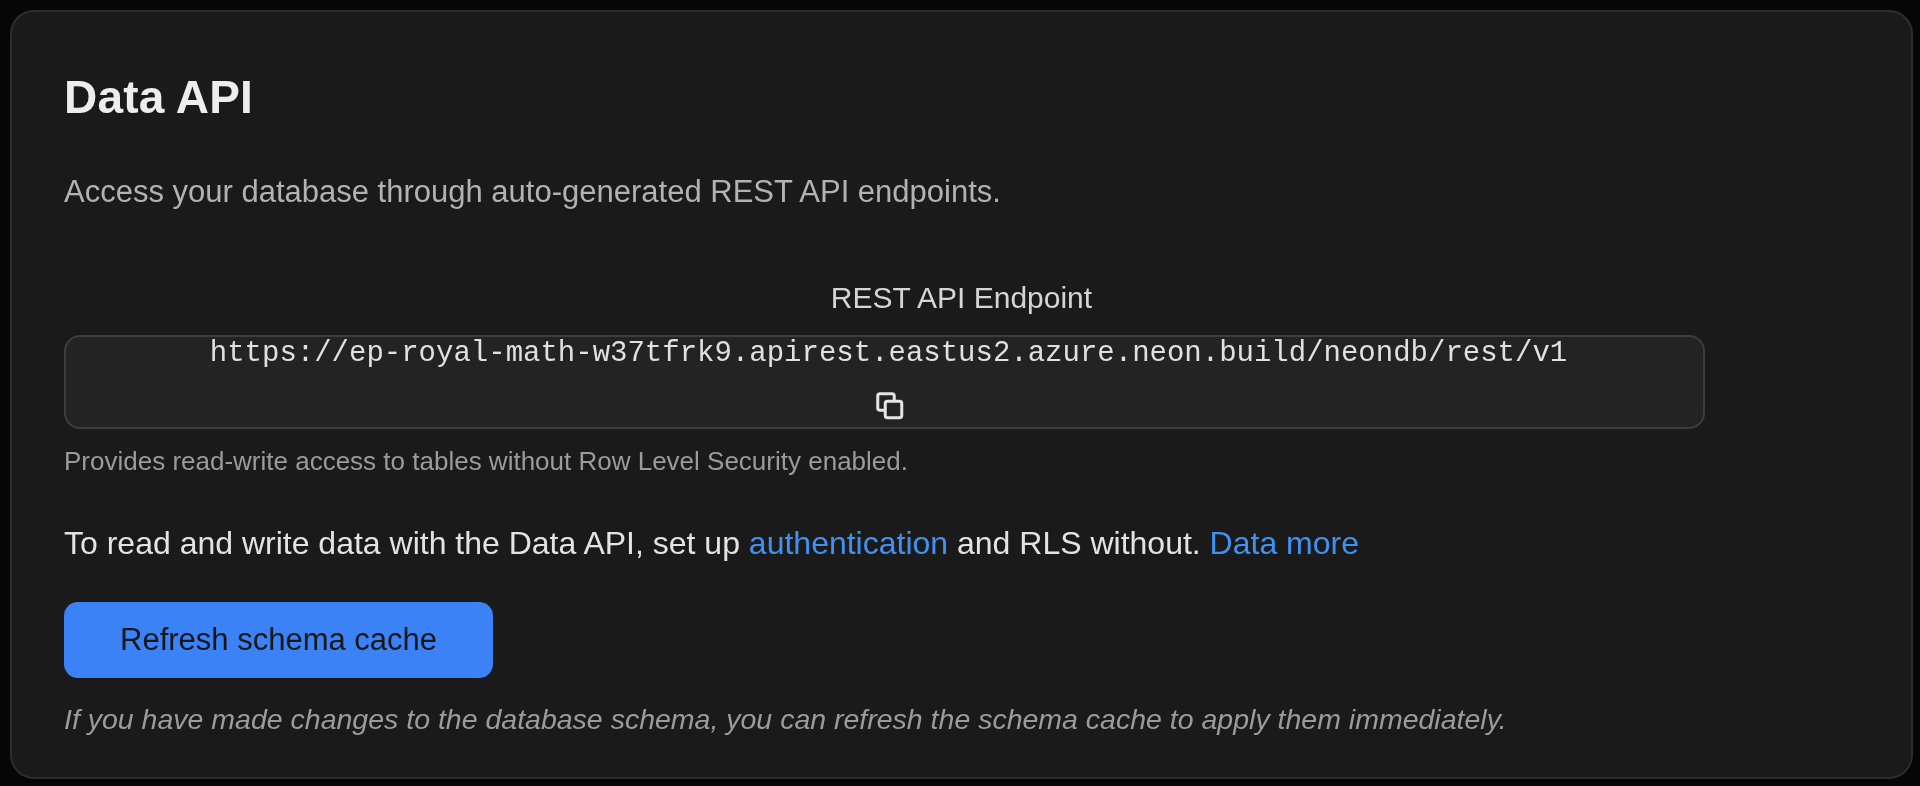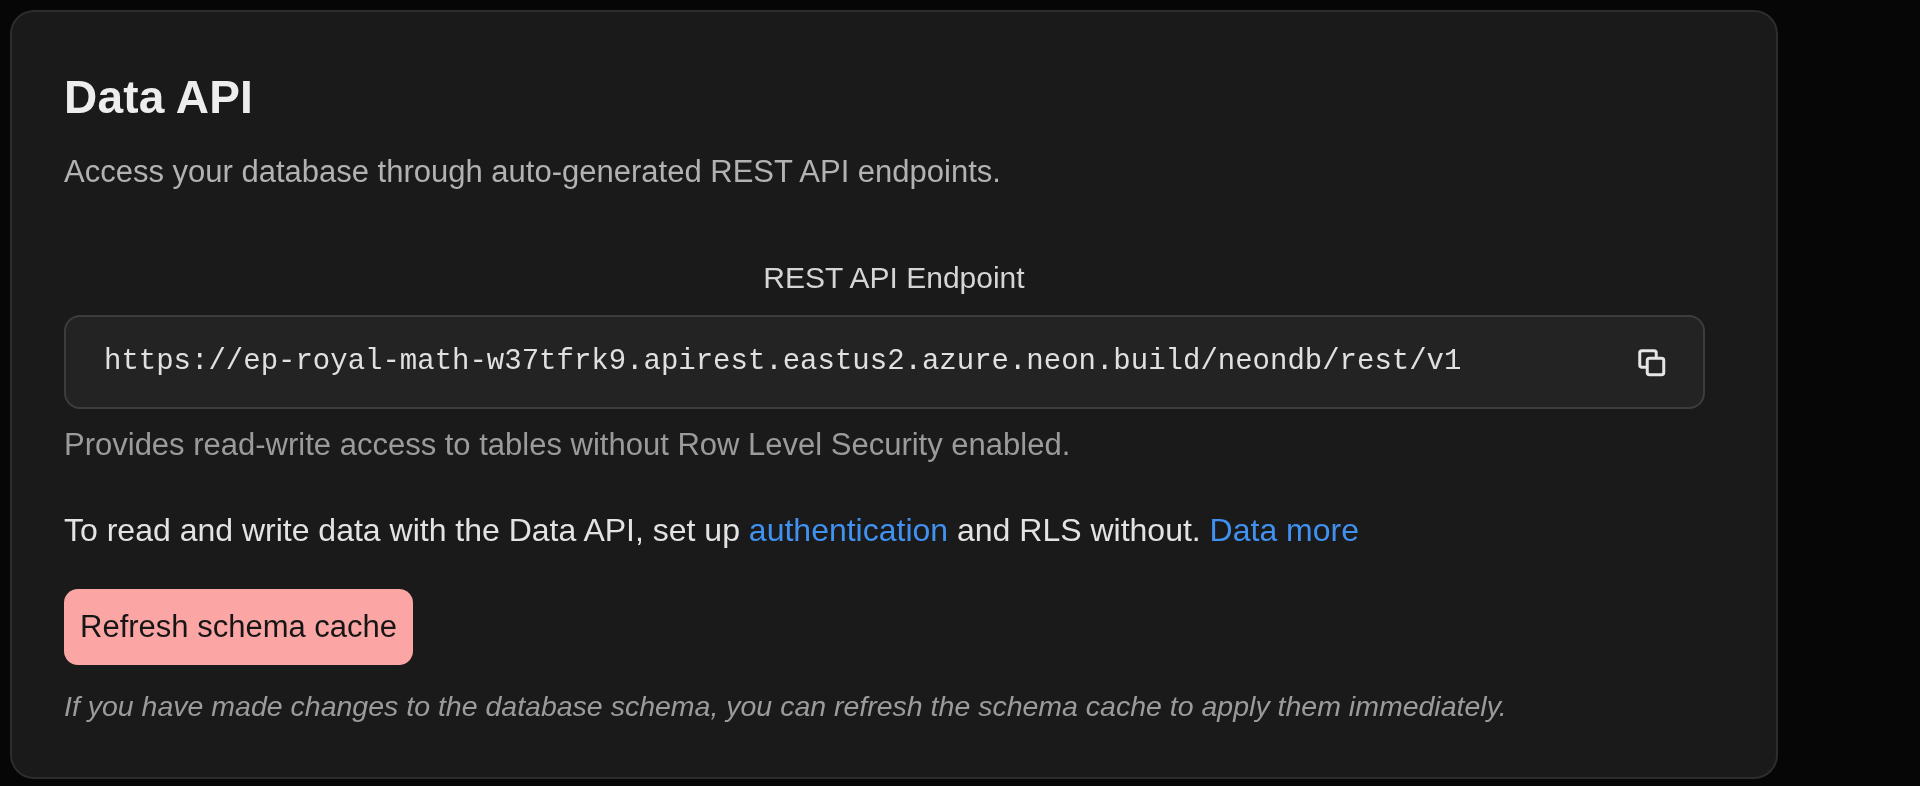--- a/index.html
+++ b/index.html
@@ -5,36 +5,36 @@
   * { margin: 0; padding: 0; box-sizing: border-box; }
   html, body {
     width: 1920px; height: 786px;
     background: #060606;
     font-family: "Liberation Sans", sans-serif;
     overflow: hidden;
   }
   .card {
     position: absolute;
     left: 10px; top: 10px;
-    width: 1768px; height: 769px;
+    width: 1903px; height: 769px;
     background: #1a1a1a;
     border: 2px solid #2d2d2d;
     border-radius: 24px;
     padding: 44px 52px 0 52px;
   }
   .title {
     margin-top: 14px;
     font-size: 46px;
     font-weight: 700;
     line-height: 1.2;
     color: #ededed;
     letter-spacing: 0.2px;
   }
   .subtitle {
-    margin-top: 25px;
+    margin-top: 45px;
     font-size: 31px;
     line-height: 1.4;
     color: #b2b2b2;
   }
   .endpoint-label {
     margin-top: 63px;
     font-size: 30px;
     line-height: 1.4;
     color: #d5d5d5;
     text-align: center;
@@ -43,62 +43,63 @@
     margin-top: 16px;
     width: 1641px;
     height: 94px;
     background: #232323;
     border: 2px solid #3d3d3d;
     border-radius: 16px;
     display: flex;
     align-items: center;
     justify-content: space-between;
     padding: 0 30px 0 38px;
+    flex-direction: column;
   }
   .endpoint-url {
     font-family: "Liberation Mono", "DejaVu Sans Mono", monospace;
     font-size: 29px;
     color: #e0e0e0;
     white-space: nowrap;
   }
   .copy-btn {
     background: transparent;
     border: none;
     width: 44px; height: 44px;
     display: flex;
     align-items: center;
     justify-content: center;
     cursor: pointer;
     flex: 0 0 auto;
   }
   .endpoint-help {
     margin-top: 14px;
-    font-size: 31px;
+    font-size: 26px;
     line-height: 1.4;
     color: #9b9b9b;
   }
   .rls-note {
     margin-top: 42px;
     font-size: 32px;
     line-height: 1.4;
     color: #e3e3e3;
   }
   .link {
     color: #4191f1;
     text-decoration: none;
     cursor: pointer;
     margin-top: 28px;
   }
   .refresh-btn {
     margin-top: 36px;
     display: inline-flex;
     align-items: center;
     height: 76px;
-    padding: 0 16px;
-    background: #fca5a5;
+    padding: 0 56px;
+    background: #3b82f6;
     color: #161616;
     border: none;
     border-radius: 14px;
     font-family: "Liberation Sans", sans-serif;
     font-size: 31px;
     font-weight: 500;
     cursor: pointer;
   }
   .refresh-help {
     margin-top: 22px;

